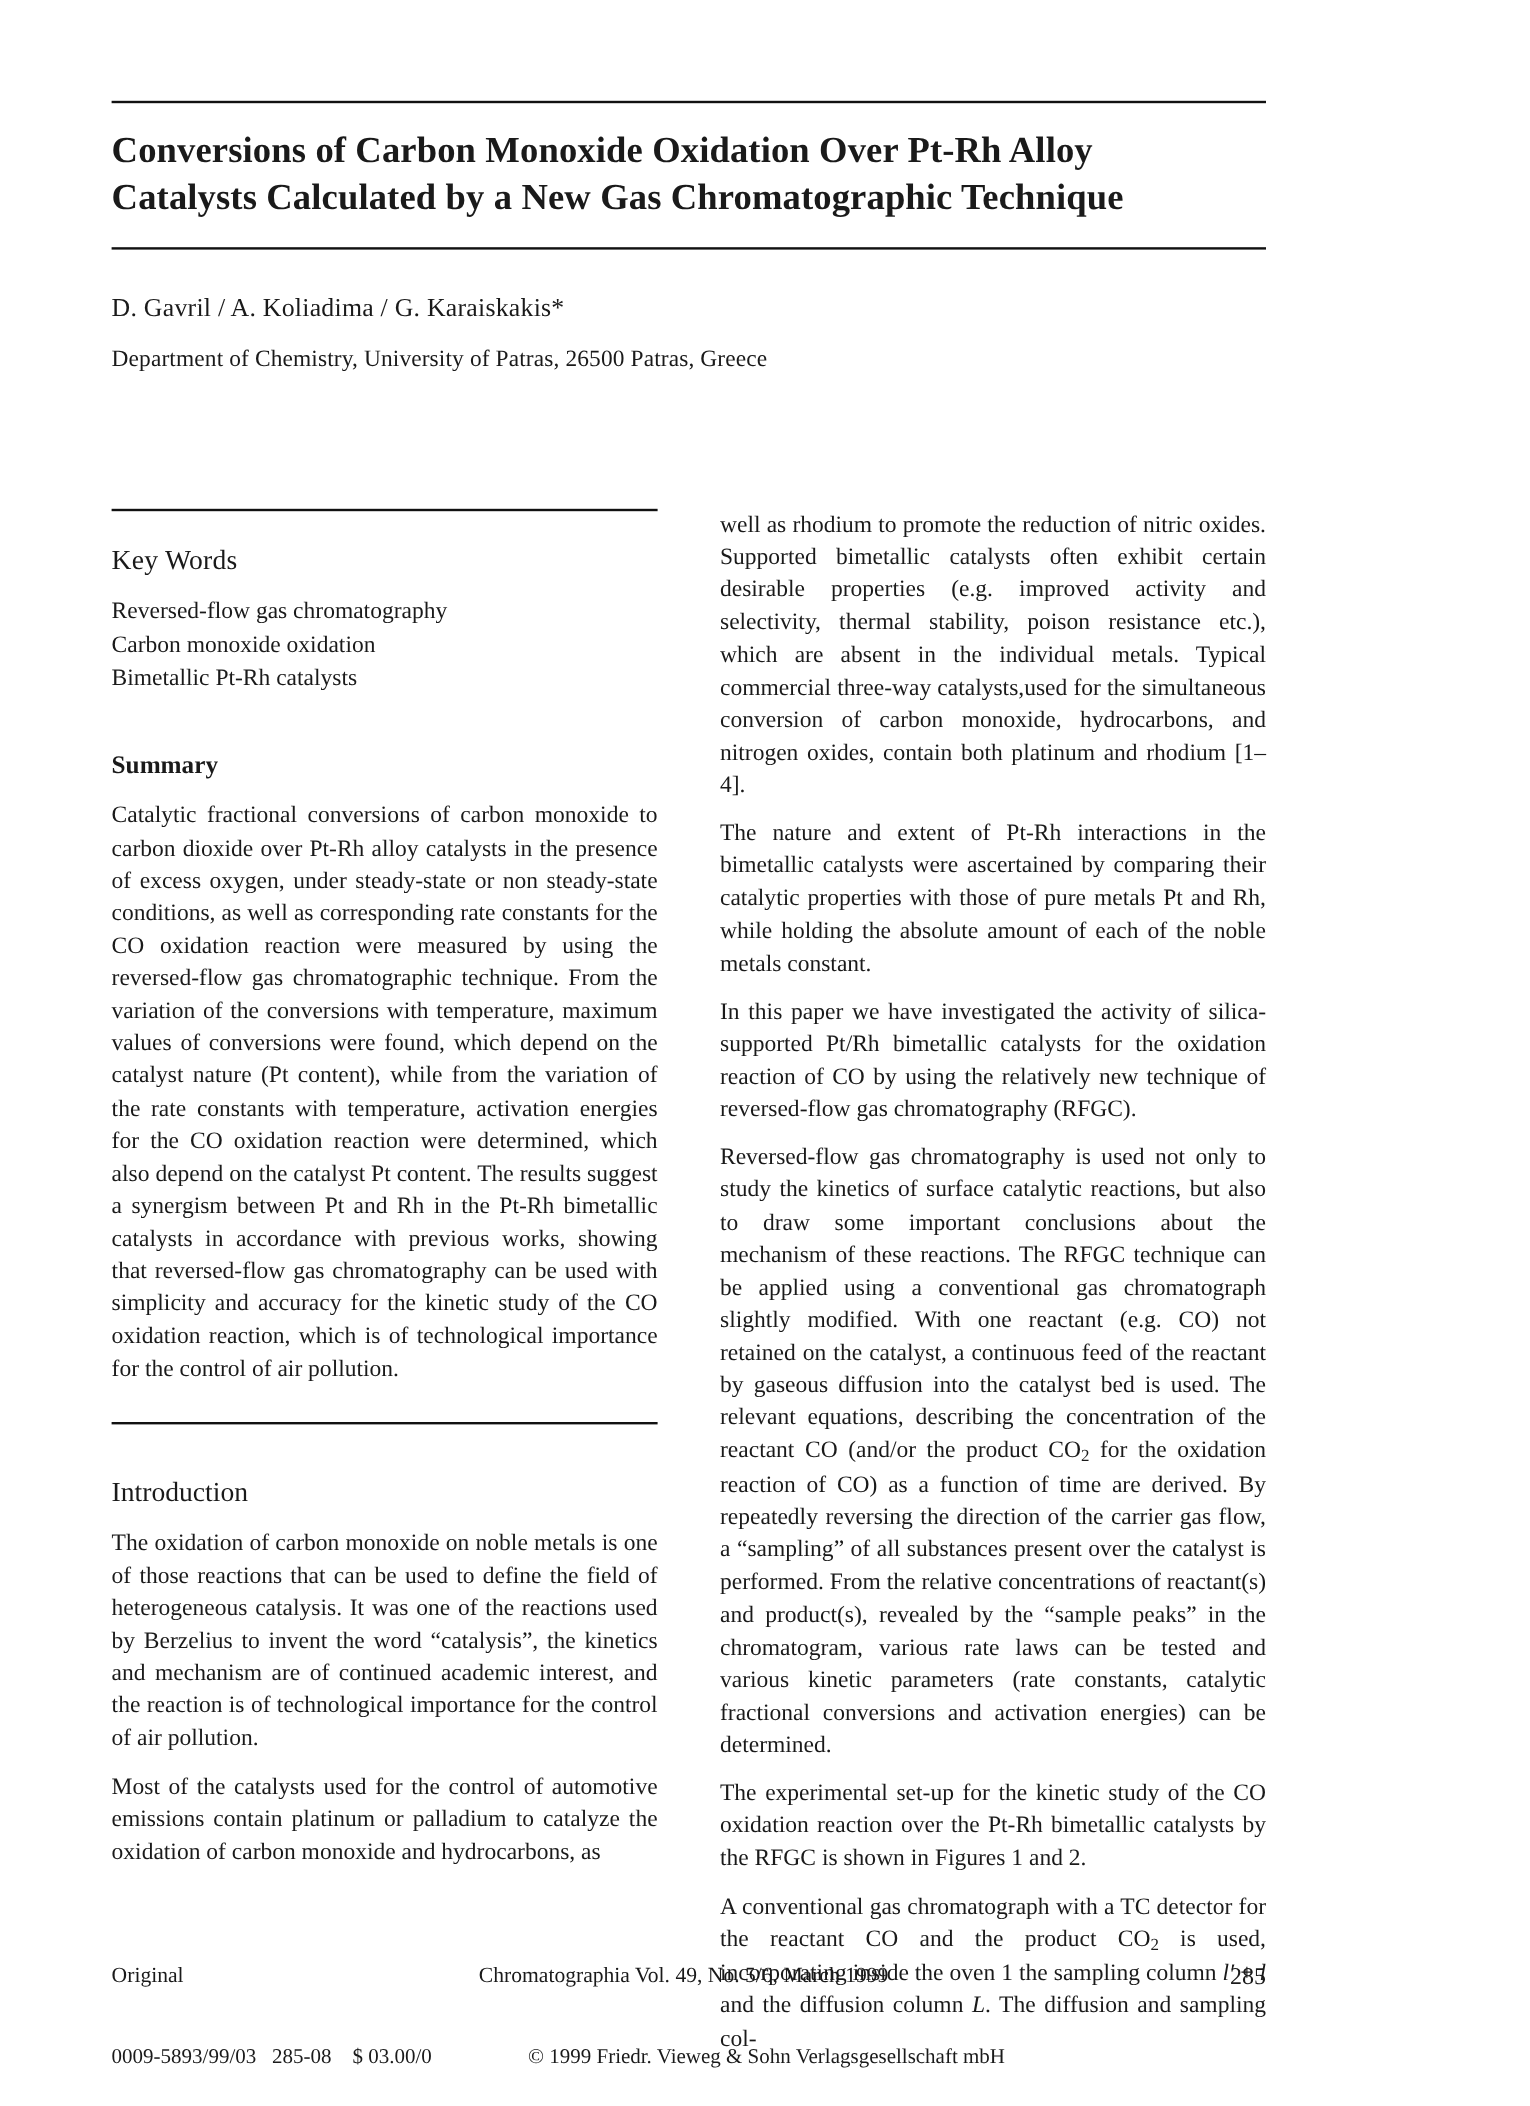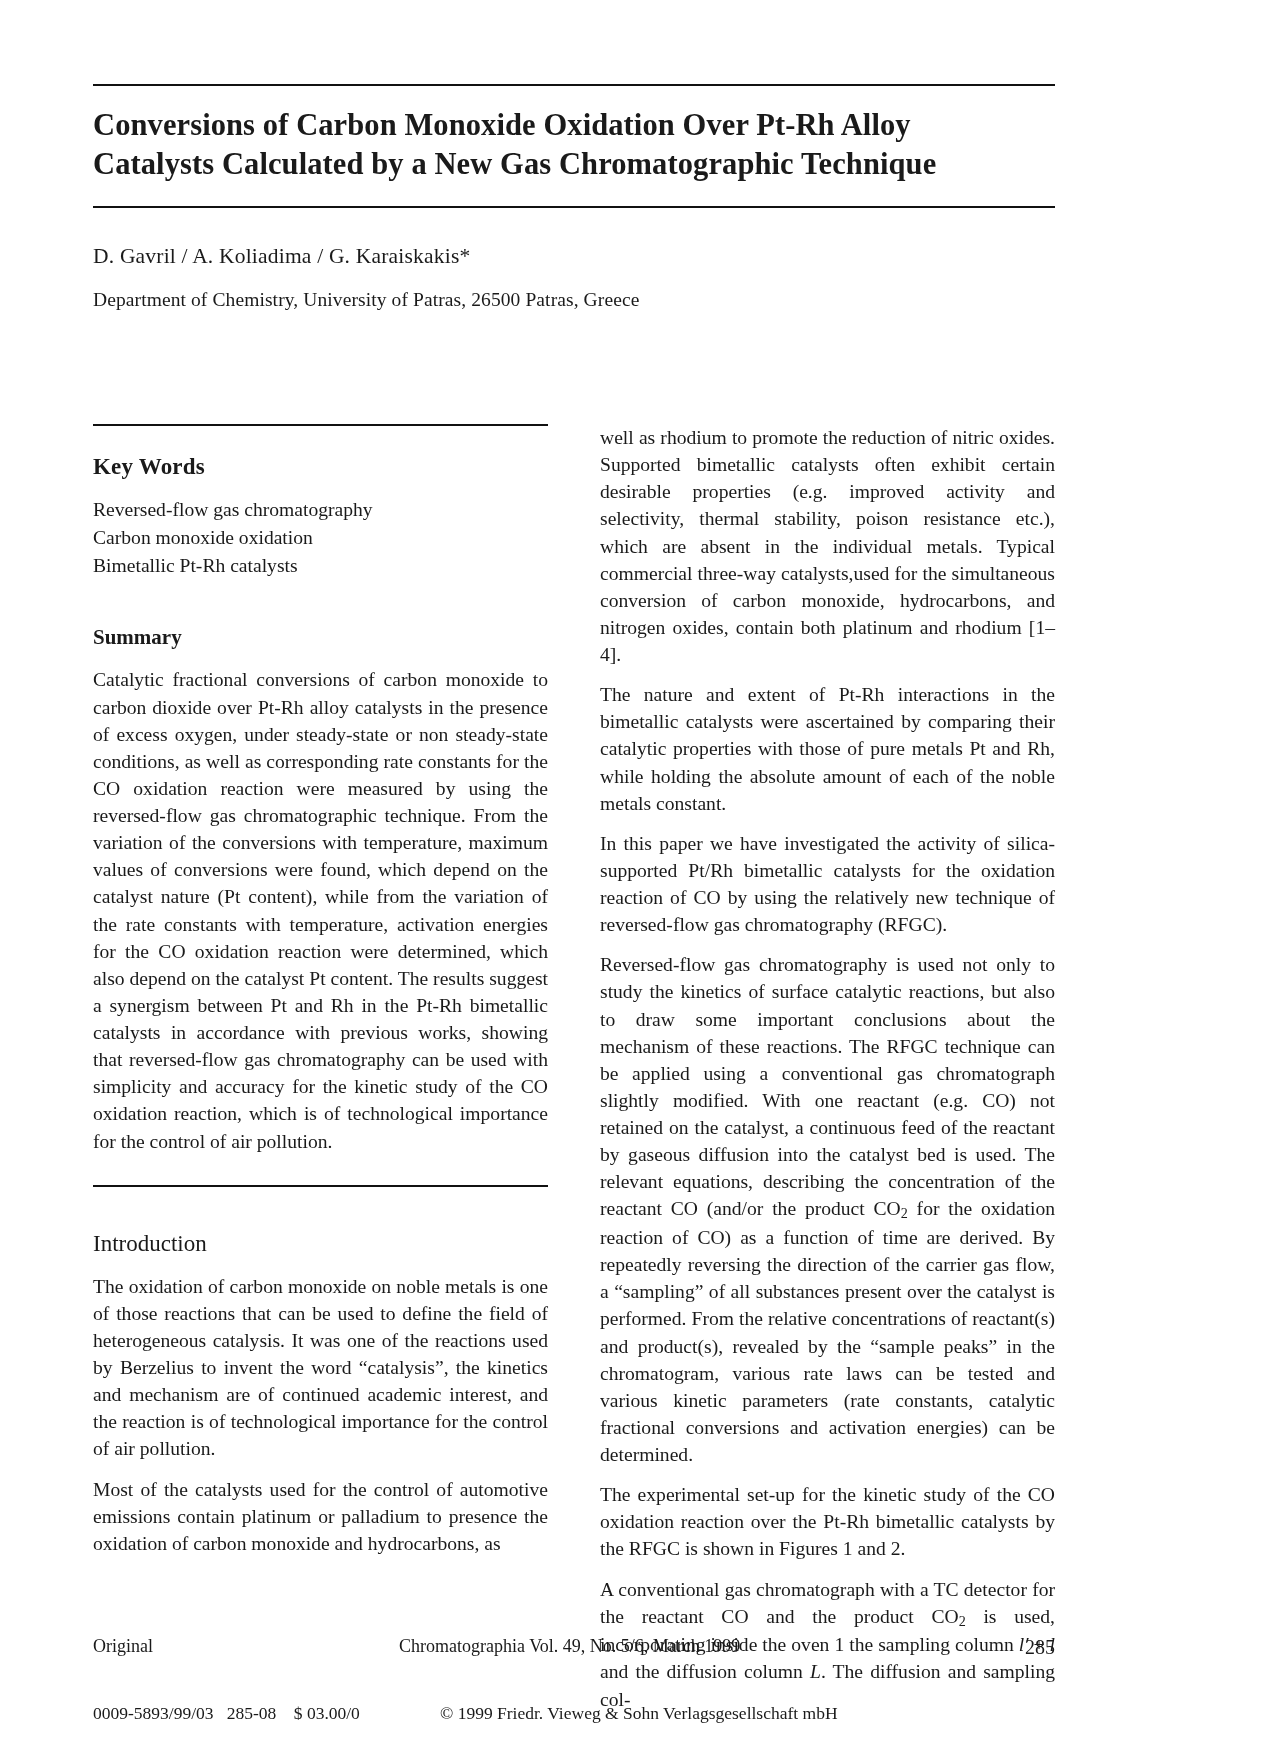--- a/index.html
+++ b/index.html
@@ -75,21 +75,21 @@
   .col-left  { left: 0; }
   .col-right { left: 507px; }
 
   .kw-rule {
     border-top: 2.2px solid #111;
     width: 455px;
     margin: 0 0 0 0;
   }
   .sec-head {
     font-size: 23px;
-    font-weight: bold;
+    font-weight: normal;
     letter-spacing: 0.2px;
     margin: 28px 0 16px 0;
   }
   .kw-list {
     font-size: 19.6px;
     line-height: 1.42;
   }
   .kw-list div { white-space: nowrap; }
 
   p.body {
@@ -173,21 +173,21 @@
         <div>Bimetallic Pt-Rh catalysts</div>
       </div>
 
       <div class="sum-head">Summary</div>
       <p class="body">Catalytic fractional conversions of carbon monoxide to carbon dioxide over Pt-Rh alloy catalysts in the presence of excess oxygen, under steady-state or non steady-state conditions, as well as corresponding rate constants for the CO oxidation reaction were measured by using the reversed-flow gas chromatographic technique. From the variation of the conversions with temperature, maximum values of conversions were found, which depend on the catalyst nature (Pt content), while from the variation of the rate constants with temperature, activation energies for the CO oxidation reaction were determined, which also depend on the catalyst Pt content. The results suggest a synergism between Pt and Rh in the Pt-Rh bimetallic catalysts in accordance with previous works, showing that reversed-flow gas chromatography can be used with simplicity and accuracy for the kinetic study of the CO oxidation reaction, which is of technological importance for the control of air pollution.</p>
 
       <div class="sum-rule"></div>
 
       <div class="intro-head">Introduction</div>
       <p class="body">The oxidation of carbon monoxide on noble metals is one of those reactions that can be used to define the field of heterogeneous catalysis. It was one of the reactions used by Berzelius to invent the word “catalysis”, the kinetics and mechanism are of continued academic interest, and the reaction is of technological importance for the control of air pollution.</p>
-      <p class="body">Most of the catalysts used for the control of automotive emissions contain platinum or palladium to presence the oxidation of carbon monoxide and hydrocarbons, as</p>
+      <p class="body">Most of the catalysts used for the control of automotive emissions contain platinum or palladium to catalyze the oxidation of carbon monoxide and hydrocarbons, as</p>
     </div>
 
     <div class="col col-right">
       <p class="body">well as rhodium to promote the reduction of nitric oxides. Supported bimetallic catalysts often exhibit certain desirable properties (e.g. improved activity and selectivity, thermal stability, poison resistance etc.), which are absent in the individual metals. Typical commercial three-way catalysts,used for the simultaneous conversion of carbon monoxide, hydrocarbons, and nitrogen oxides, contain both platinum and rhodium [1–4].</p>
       <p class="body">The nature and extent of Pt-Rh interactions in the bimetallic catalysts were ascertained by comparing their catalytic properties with those of pure metals Pt and Rh, while holding the absolute amount of each of the noble metals constant.</p>
       <p class="body">In this paper we have investigated the activity of silica-supported Pt/Rh bimetallic catalysts for the oxidation reaction of CO by using the relatively new technique of reversed-flow gas chromatography (RFGC).</p>
       <p class="body">Reversed-flow gas chromatography is used not only to study the kinetics of surface catalytic reactions, but also to draw some important conclusions about the mechanism of these reactions. The RFGC technique can be applied using a conventional gas chromatograph slightly modified. With one reactant (e.g. CO) not retained on the catalyst, a continuous feed of the reactant by gaseous diffusion into the catalyst bed is used. The relevant equations, describing the concentration of the reactant CO (and/or the product CO<sub>2</sub> for the oxidation reaction of CO) as a function of time are derived. By repeatedly reversing the direction of the carrier gas flow, a “sampling” of all substances present over the catalyst is performed. From the relative concentrations of reactant(s) and product(s), revealed by the “sample peaks” in the chromatogram, various rate laws can be tested and various kinetic parameters (rate constants, catalytic fractional conversions and activation energies) can be determined.</p>
       <p class="body">The experimental set-up for the kinetic study of the CO oxidation reaction over the Pt-Rh bimetallic catalysts by the RFGC is shown in Figures 1 and 2.</p>
       <p class="body">A conventional gas chromatograph with a TC detector for the reactant CO and the product CO<sub>2</sub> is used, incorporating inside the oven 1 the sampling column <i>l′</i> + <i>l</i> and the diffusion column <i>L</i>. The diffusion and sampling col-</p>
     </div>

